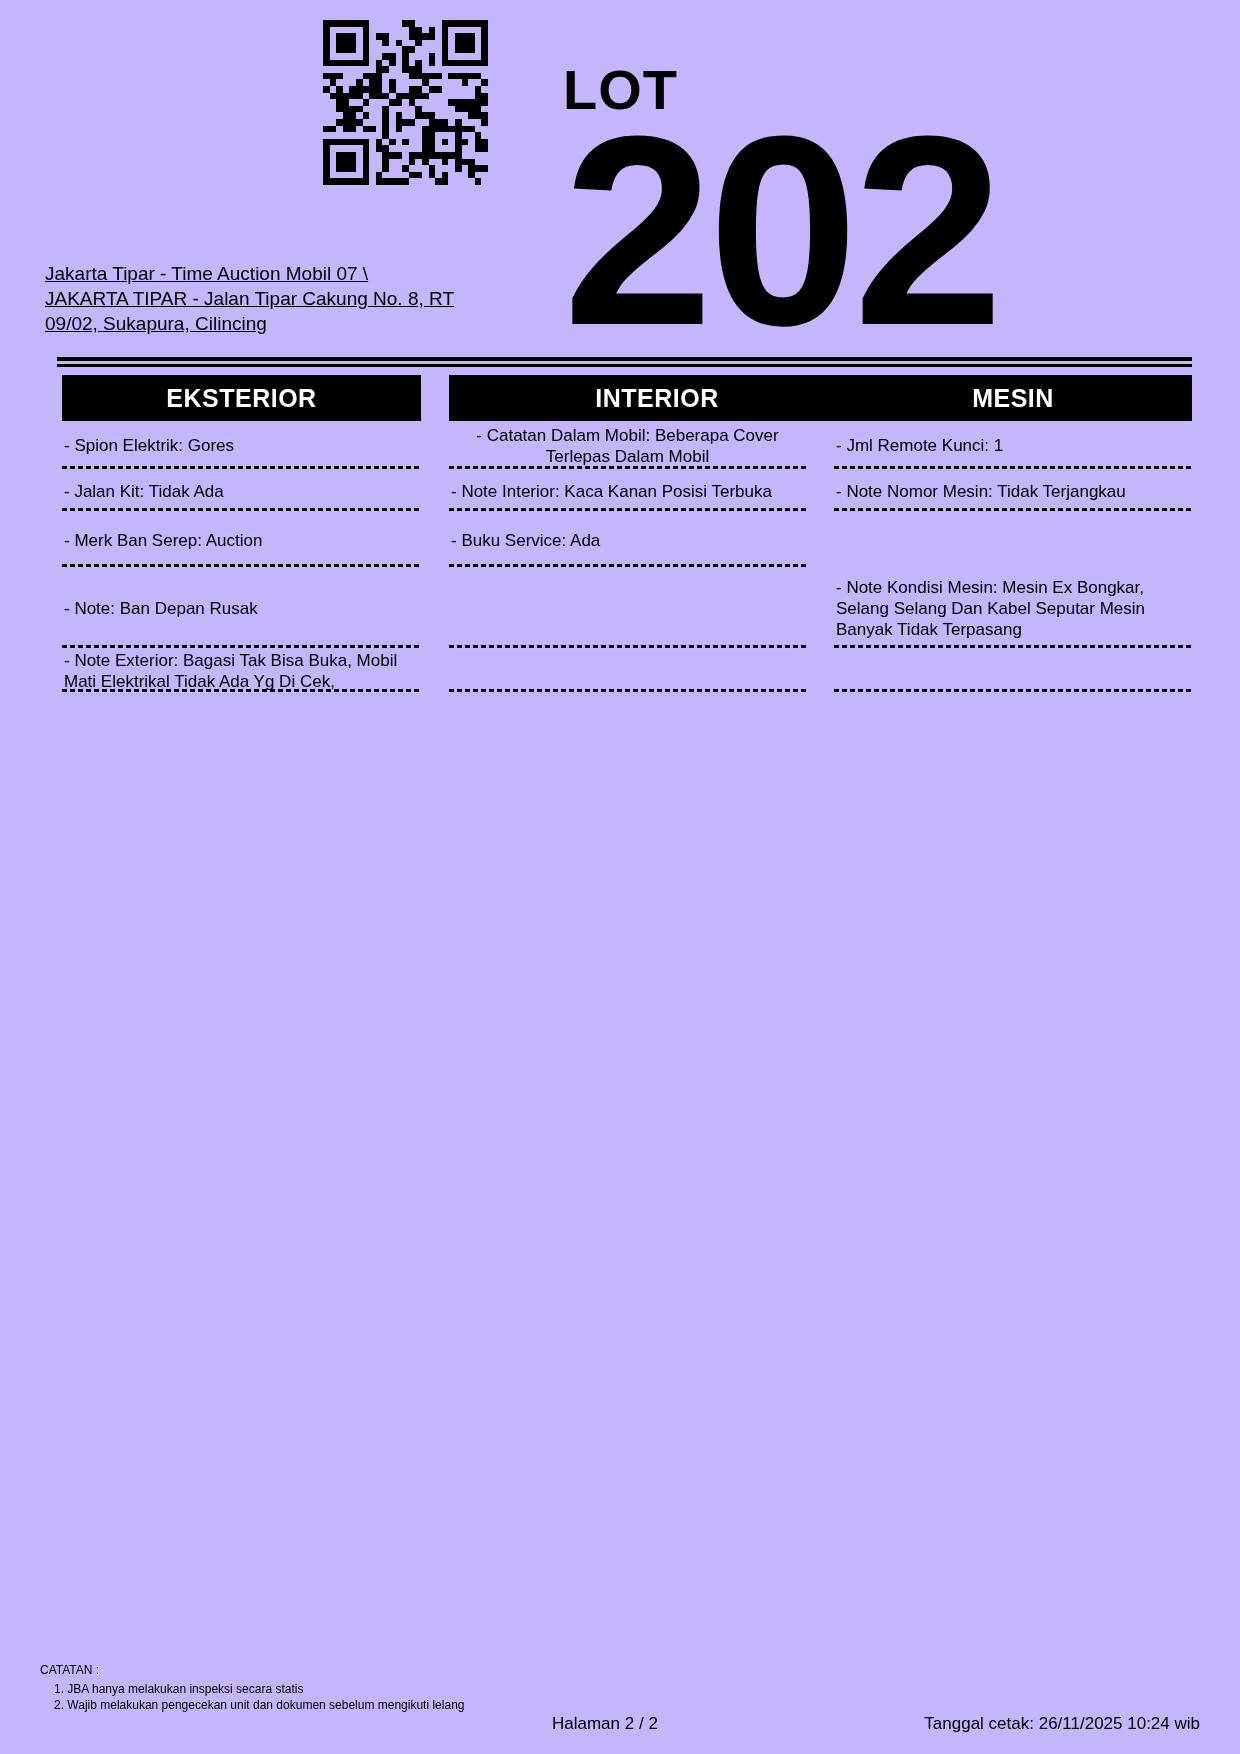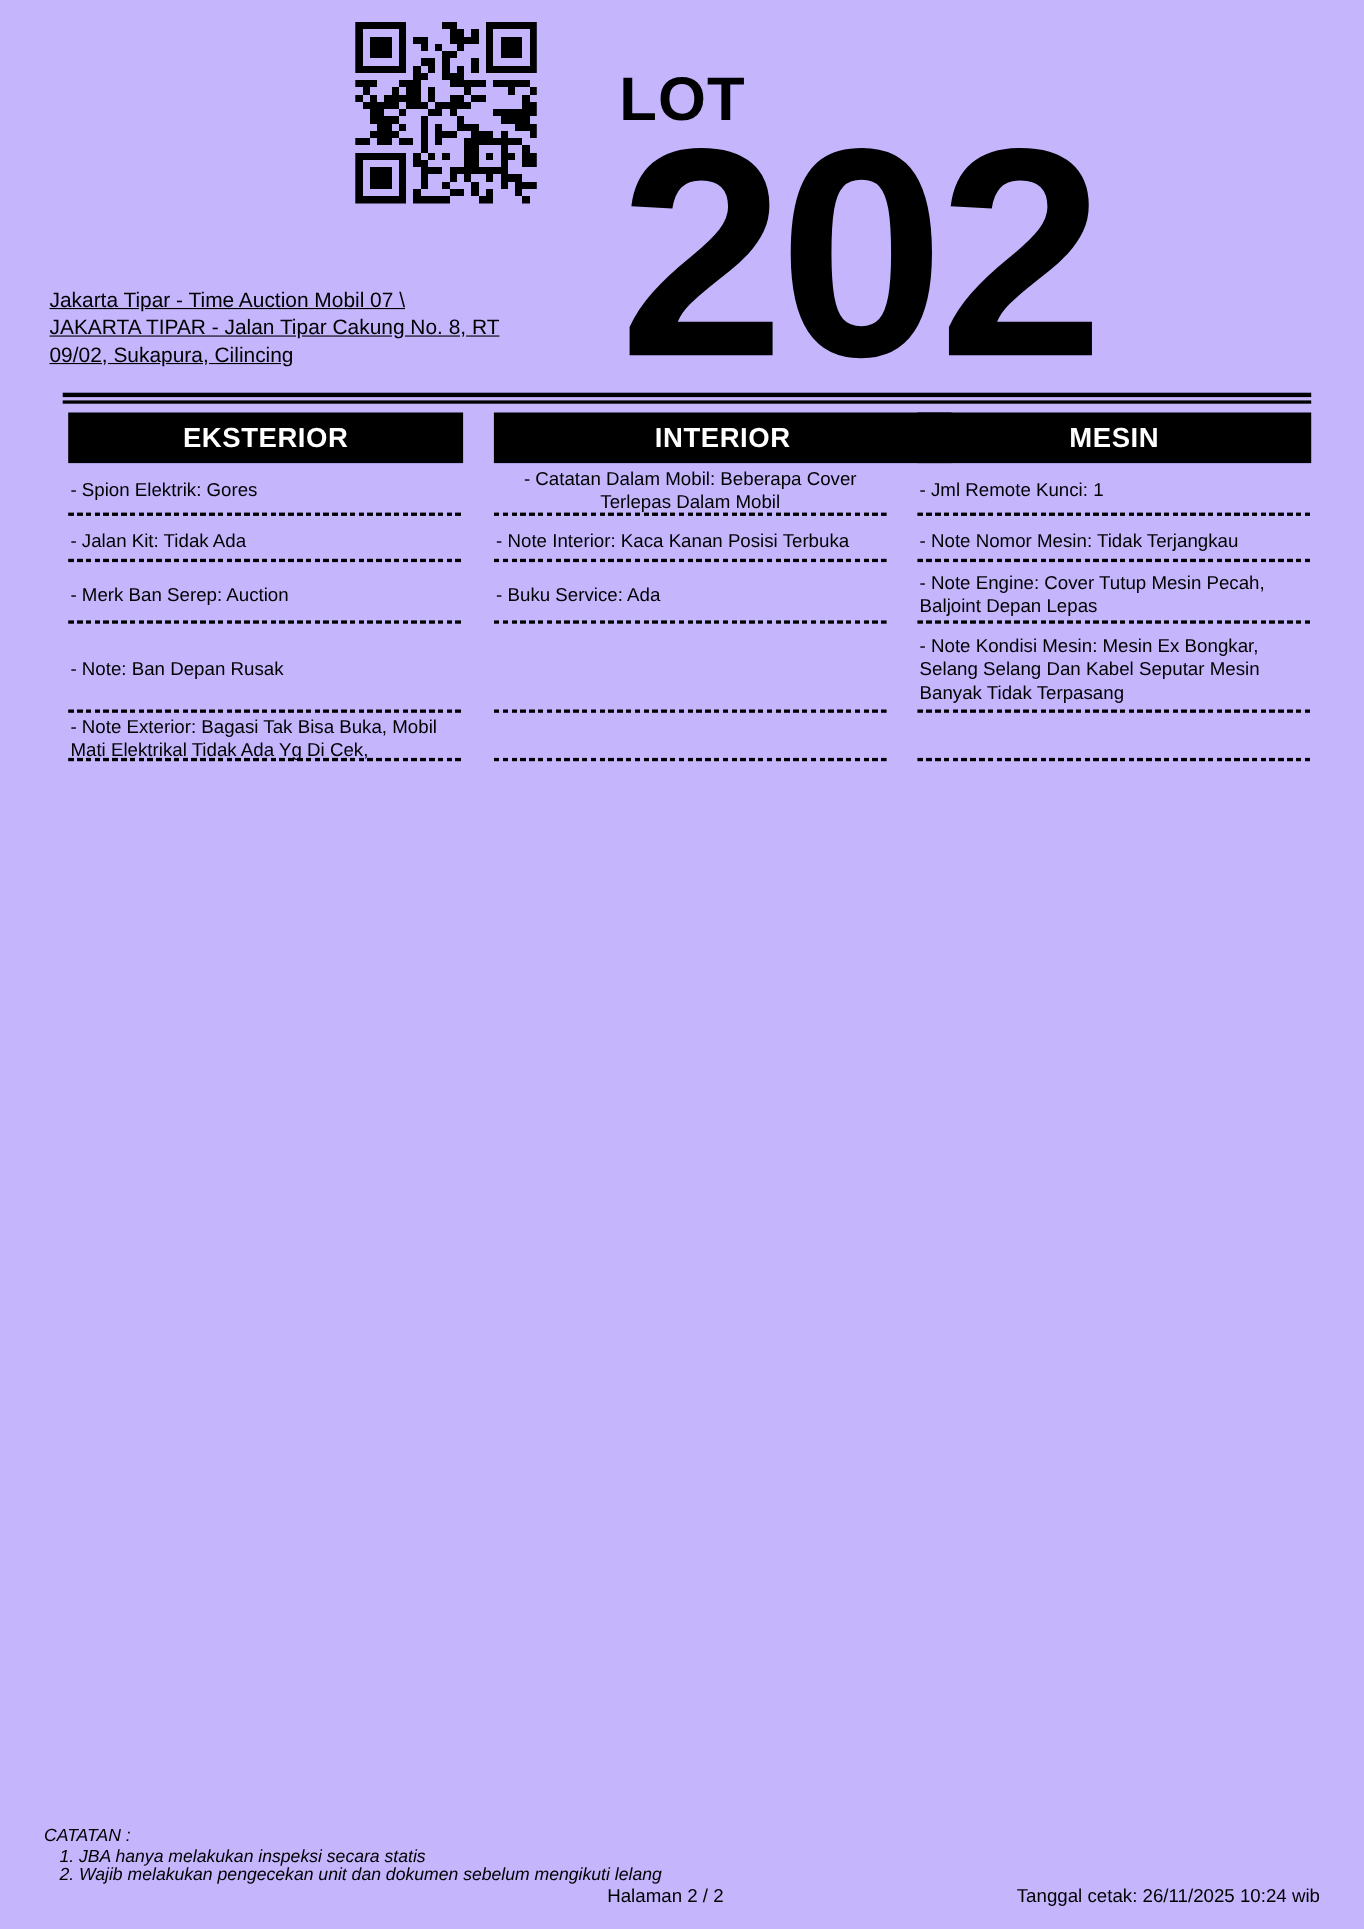--- a/index.html
+++ b/index.html
@@ -47,21 +47,21 @@
     position:relative;display:flex;align-items:center;
     font-size:17px;line-height:21px;padding:0 2px;box-sizing:border-box;
   }
   .c1{width:359px;}.c2{width:357px;}.c3{width:358px;}
   .gap{width:28px;}
   .cell::after{
     content:"";position:absolute;left:0;right:0;bottom:1px;height:3px;
     background:repeating-linear-gradient(90deg,#000 0 5px,transparent 5px 8px);
   }
   
-  .catatan{position:absolute;left:40px;top:1662px;font-size:16px;line-height:16px;font-style:italic;}
+  .catatan{position:absolute;left:40px;top:1662px;font-size:12px;line-height:16px;}
   .catatan .ttl{margin-bottom:3px;}
   .catatan .itm{margin-left:14px;}
   .page-num{position:absolute;left:552px;top:1714px;font-size:17px;}
   .print-date{position:absolute;right:40px;top:1714px;font-size:17px;}
 </style>
 </head>
 <body>
 
 <div class="page">
 
@@ -416,23 +416,20 @@
     </div>
     <div class="trow r3">
       <div class="cell c1">
           <span>- Merk Ban Serep: Auction</span>
         </div>
       <div class="gap"></div>
       <div class="cell c2">
           <span>- Buku Service: Ada</span>
         </div>
       <div class="gap"></div>
-      <div class="cell c3">
-          <span>- Note Engine: Cover Tutup Mesin Pecah, Baljoint Depan Lepas</span>
-        </div>
     </div>
     <div class="trow r4">
       <div class="cell c1">
           <span>- Note: Ban Depan Rusak</span>
         </div>
       <div class="gap"></div>
       <div class="cell c2">
           <span></span>
         </div>
       <div class="gap"></div>

